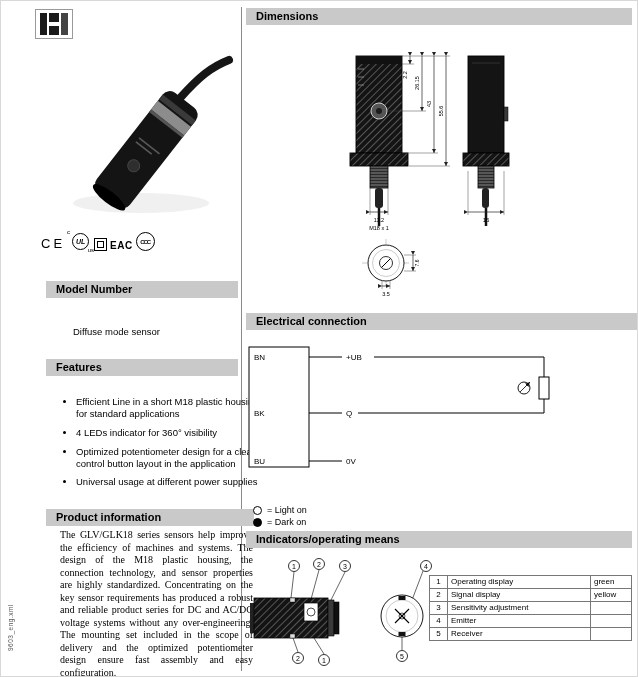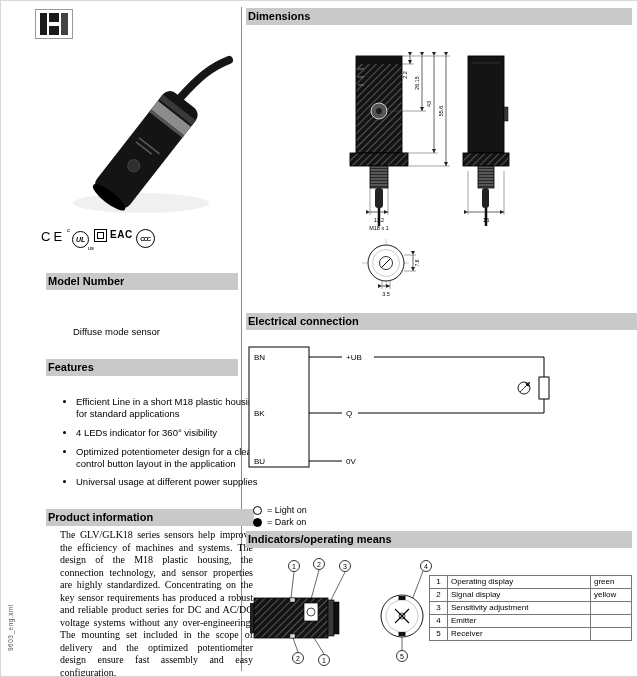--- a/index.html
+++ b/index.html
@@ -4,39 +4,39 @@
 <style>
   html,body { margin:0; padding:0; background:#fff; }
   .sheet {
     position:relative; width:638px; height:677px; background:#fff;
     font-family:"Liberation Sans", sans-serif; color:#000;
     border:1px solid #d8d8d8; box-sizing:border-box; overflow:hidden;
   }
   .abs { position:absolute; }
   .section-header {
     position:absolute; background:#c9c9c9; font-weight:bold; font-size:11px;
-    padding:2px 2px; height:17px; box-sizing:border-box; line-height:13px;
+    padding:2px 10px; height:17px; box-sizing:border-box; line-height:13px;
   }
   .divider { position:absolute; left:240px; top:6px; width:1px; height:664px; background:#8a8a8a; }
   .side-label {
     position:absolute; left:6px; top:650px; transform-origin:0 0; transform:rotate(-90deg);
     font-size:6.5px; color:#555; letter-spacing:0.5px; white-space:nowrap;
   }
   
   .model-number { position:absolute; left:45px; top:309px; width:192px; font-size:10.5px; font-weight:bold; }
   .model-desc1 { position:absolute; left:45px; top:325px; width:192px; font-size:9.5px;padding-left:27px; }
   .model-desc2 { position:absolute; left:45px; top:338px; width:192px; font-size:9.5px; }
   .features-list { position:absolute; left:45px; top:379px; width:193px; margin:16px; padding-left:14px; }
   .features-list li { font-size:9.5px; line-height:1.25; margin-bottom:7px; }
   .product-info-text {
     position:absolute; left:59px; top:528px; width:193px; font-size:10px;
     line-height:1.25; text-align:justify;font-family:Liberation Serif, serif;
   }
   
-  .certs { position:absolute; left:40px; top:228px; width:200px; height:22px; display:flex; align-items:flex-start; gap:3px; }
+  .certs { position:absolute; left:40px; top:228px; width:200px; height:22px; display:flex; align-items:flex-end; gap:3px; }
   .ce-mark { font-size:13px; letter-spacing:3px; }
   .ul-wrap { position:relative; width:23px; height:20px; }
   .ul-circle { position:absolute; left:4px; top:2px; width:15px; height:15px; border:1.3px solid #000; border-radius:50%;
     font-size:7px; font-weight:bold; font-style:italic; display:flex; align-items:center; justify-content:center; }
   .ul-c  { position:absolute; left:-1px; top:-2px; font-size:6px; }
   .ul-us { position:absolute; right:-3px; bottom:-2px; font-size:6px; }
   .sq-outer { width:11px; height:11px; border:1.2px solid #000; display:flex; align-items:center; justify-content:center; }
   .sq-inner { width:5px; height:5px; border:1px solid #000; }
   .eac-mark { font-size:10px; font-weight:bold; letter-spacing:0.5px; }
   .ccc-circle { width:17px; height:17px; border:1.2px solid #000; border-radius:50%; display:flex; align-items:center; justify-content:center; }
@@ -100,21 +100,21 @@
     </span>
     <span class="sq-outer">
         <span class="sq-inner"></span>
       </span>
     <span class="eac-mark">EAC</span>
     <span class="ccc-circle">
         <span class="ccc-text">CCC</span>
       </span>
   </div>
 
-  <div class="section-header" style="left:45px; top:272px; width:192px;">Model Number</div>
+  <div class="section-header" style="left:45px; top:280px; width:192px;">Model Number</div>
   <div class="model-desc1">Diffuse mode sensor</div>
 
   <div class="section-header" style="left:45px; top:358px; width:192px;">Features</div>
   <ul class="features-list">
     <li><span>Efficient Line in a short M18 plastic housing for standard applications</span></li>
     <li><span>4 LEDs indicator for 360° visibility</span></li>
     <li><span>Optimized potentiometer design for a clear control button layout in the application</span></li>
     <li><span>Universal usage at different power supplies</span></li>
   </ul>
 

